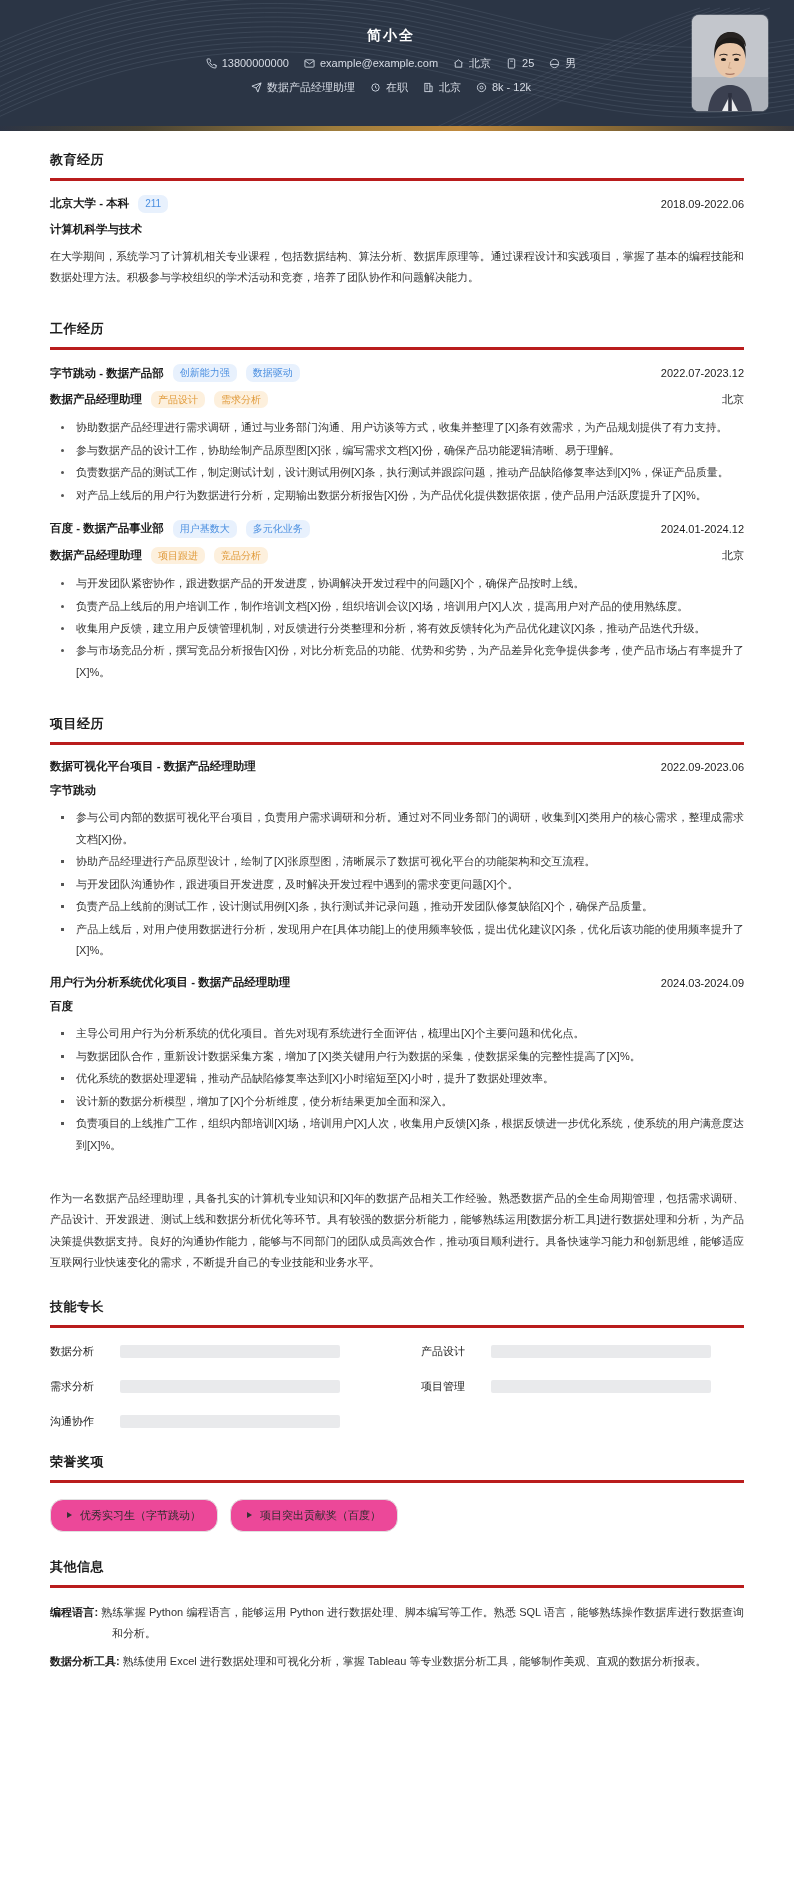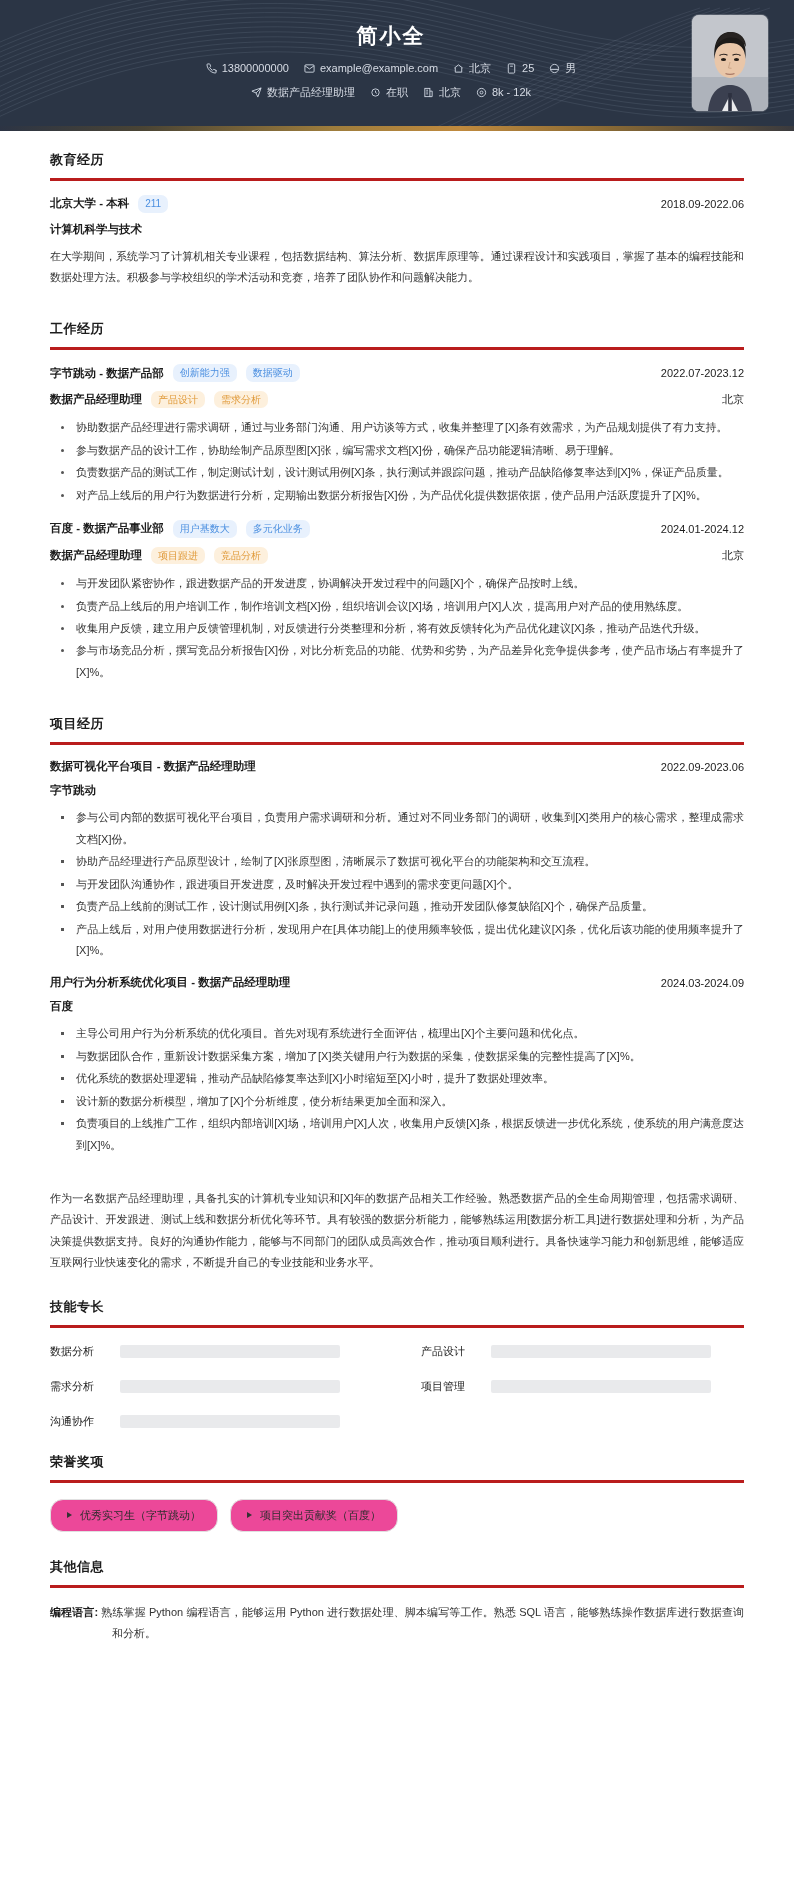--- a/index.html
+++ b/index.html
@@ -27,21 +27,21 @@
     padding: 0 26px 0 0;
   }
   .hdr-center {
     flex: 1;
     text-align: center;
     padding-left: 90px;
     padding-top: 4px;
   }
   .hdr-name {
     color: #fff;
-    font-size: 21px;
+    font-size: 14px;
     font-weight: 700;
     letter-spacing: 2px;
     margin-bottom: 11px;
   }
   .hdr-line {
     display: flex;
     justify-content: center;
     align-items: center;
     flex-wrap: wrap;
     gap: 15px;
@@ -508,16 +508,20 @@
     </div>
 
     <div class="sec-gap"></div>
 
     <div class="section">
       <div class="sec-title">其他信息</div>
       <div class="other-item">
         <span class="lbl">编程语言:</span>
         <span>熟练掌握 Python 编程语言，能够运用 Python 进行数据处理、脚本编写等工作。熟悉 SQL 语言，能够熟练操作数据库进行数据查询和分析。</span>
       </div>
+      <div class="other-item">
+        <span class="lbl">数据分析工具:</span>
+        <span>熟练使用 Excel 进行数据处理和可视化分析，掌握 Tableau 等专业数据分析工具，能够制作美观、直观的数据分析报表。</span>
+      </div>
     </div>
 
   </div>
 </div>
 
 </body></html>

